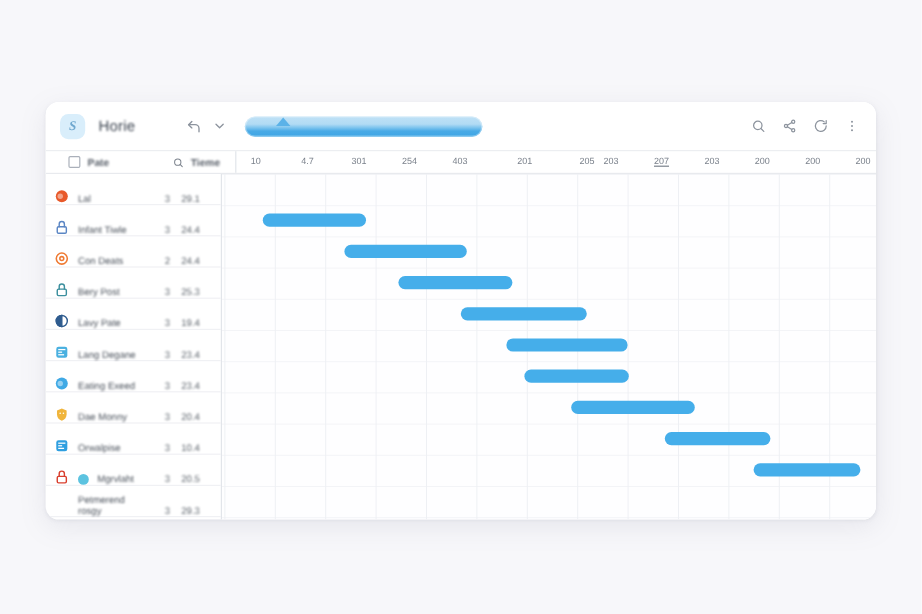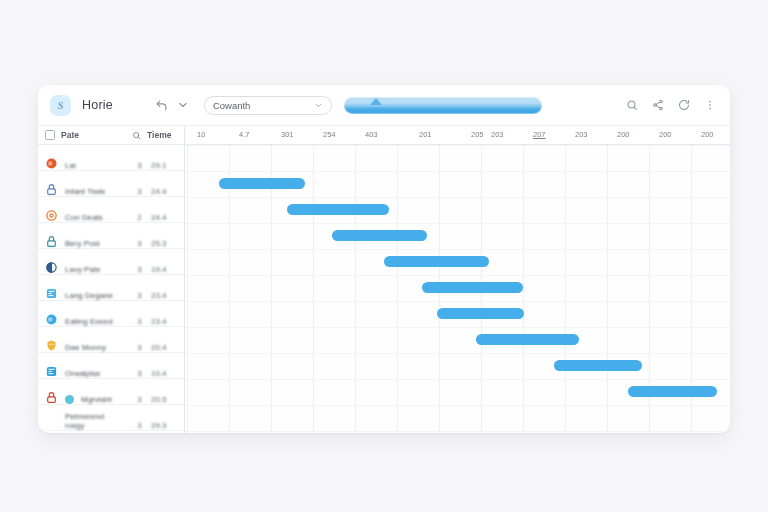--- a/index.html
+++ b/index.html
@@ -130,20 +130,21 @@
   #header-row {
     position: absolute;
     left: 0; top: 40px;
     width: 692px;
     height: 20px;
     border-top: 1px solid #eceef1;
     border-bottom: 1px solid #e8eaee;
     display: flex;
     box-sizing: border-box;
     background: #fff;
+    padding-left: 12px;
   }
   #grid-pane, #header-ticks { }
 
   .left-pane {
     width: 147px;
     flex: 0 0 147px;
     border-right: 1px solid #e2e5ea;
     box-sizing: border-box;
     display: flex;
     align-items: center;
@@ -291,28 +292,20 @@
         <path d="M20 20v-5a6 6 0 0 0-6-6H4"></path>
       </svg>
     </div>
 
     <div class="tb-icon" id="chev-icon">
       <svg width="12" height="12" viewBox="0 0 24 24" fill="none" stroke="currentColor" stroke-width="2.2" stroke-linecap="round" stroke-linejoin="round">
         <polyline points="6 9 12 15 18 9"></polyline>
       </svg>
     </div>
 
-    <div class="select-box">
-      <div class="select-label">Cowanth</div>
-      <div class="select-caret">
-        <svg width="9" height="9" viewBox="0 0 24 24" fill="none" stroke="currentColor" stroke-width="2.4" stroke-linecap="round" stroke-linejoin="round">
-          <polyline points="6 9 12 15 18 9"></polyline>
-        </svg>
-      </div>
-    </div>
 
     <div class="range-pill">
       <div class="notch"></div>
     </div>
 
     <div class="toolbar-spacer"></div>
 
     <div class="tb-right">
       <div class="tb-icon">
         <svg width="12" height="12" viewBox="0 0 24 24" fill="none" stroke="currentColor" stroke-width="2.1" stroke-linecap="round">

